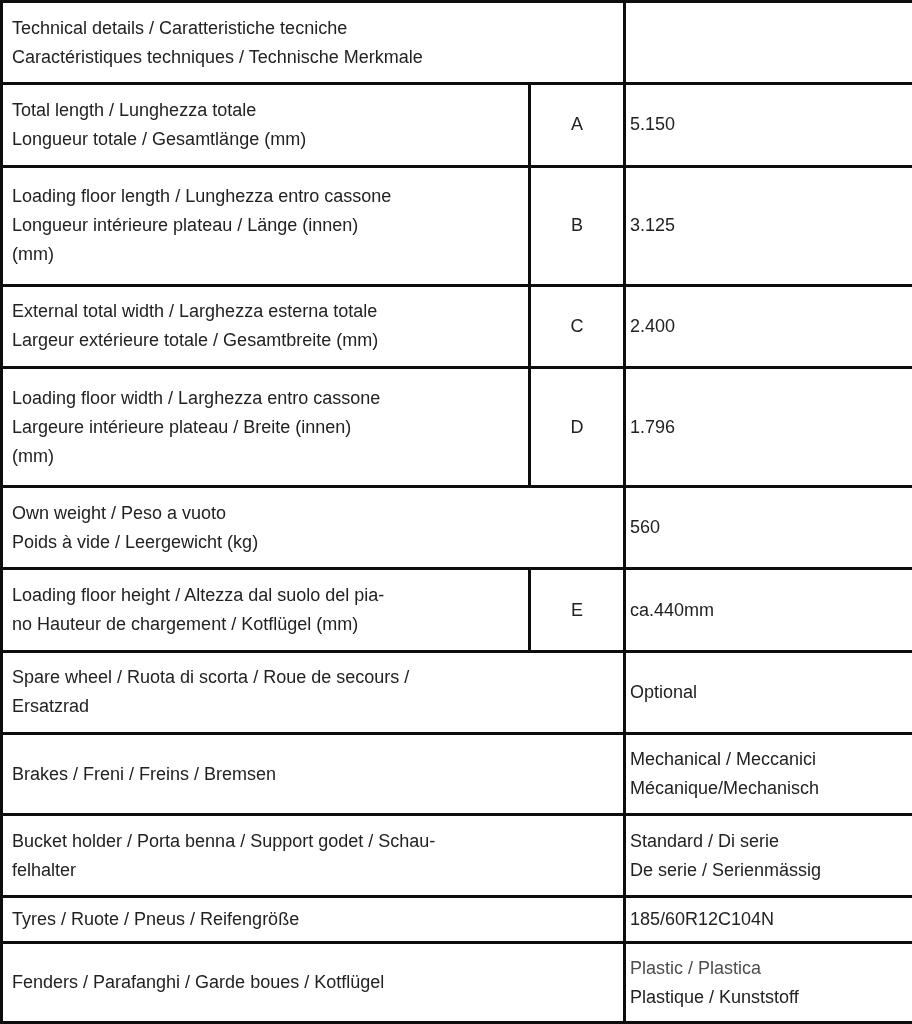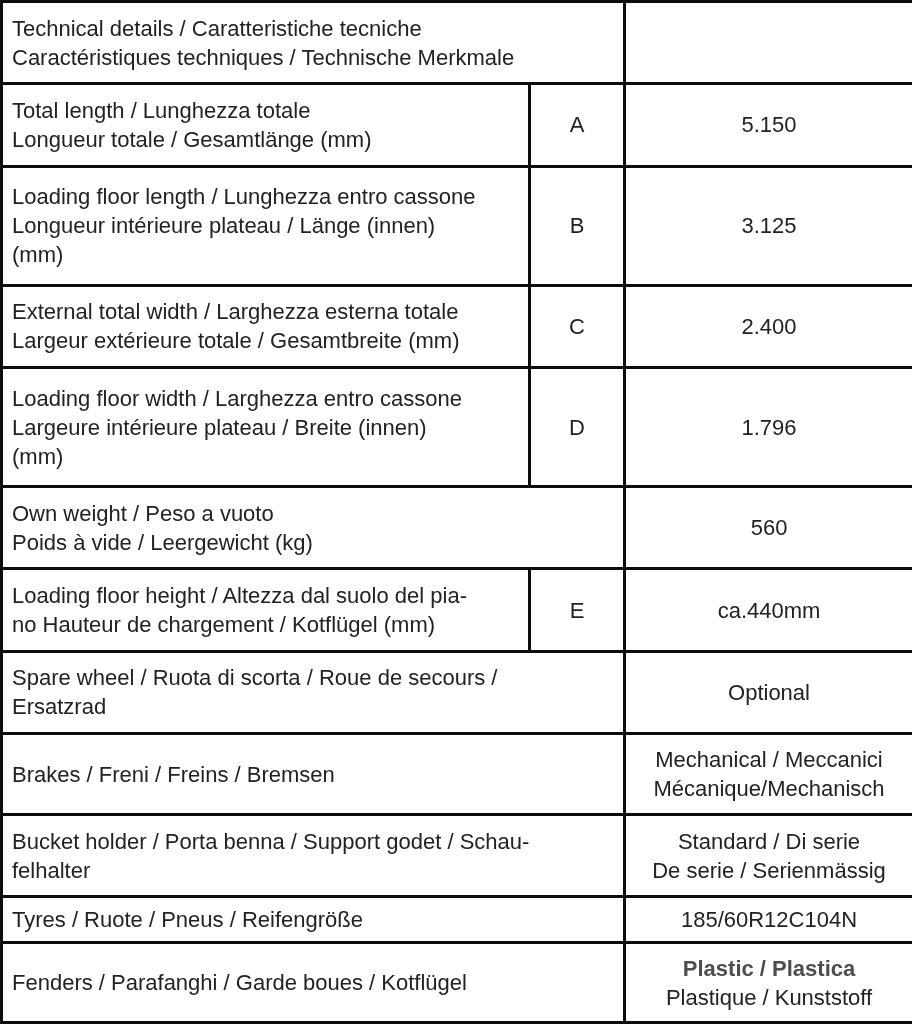--- a/index.html
+++ b/index.html
@@ -16,43 +16,42 @@
     overflow: hidden;
   }
   table.spec-table {
     width: 912px;
     height: 1024px;
     border-collapse: collapse;
     table-layout: fixed;
   }
   table.spec-table td {
     border: 3px solid #0d0d0d;
-    font-size: 22px;
+    font-size: 18px;
     line-height: 29px;
     color: #222222;
     box-sizing: border-box;
     overflow: hidden;
   }
   td.label-cell {
     padding: 2px 6px 2px 9px;
     text-align: left;
     vertical-align: middle;
   }
   td.letter-cell {
     text-align: center;
     vertical-align: middle;
     padding: 0;
   }
   td.value-cell {
-    text-align: center;
     vertical-align: middle;
     padding: 0 4px;
   }
   .line { display: block; white-space: nowrap; }
-  .muted { color: #4d4d4d; font-weight: bold; }
+  .muted { color: #4d4d4d; }
 </style>
 </head>
 <body>
 
 <div class="sheet">
   <table class="spec-table">
     <colgroup>
       <col style="width:528px">
       <col style="width:95px">
       <col style="width:289px">

